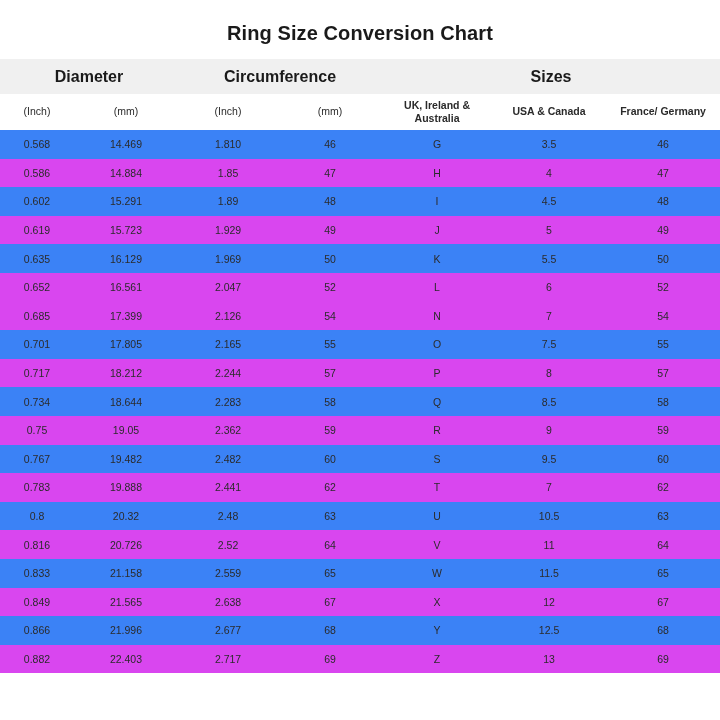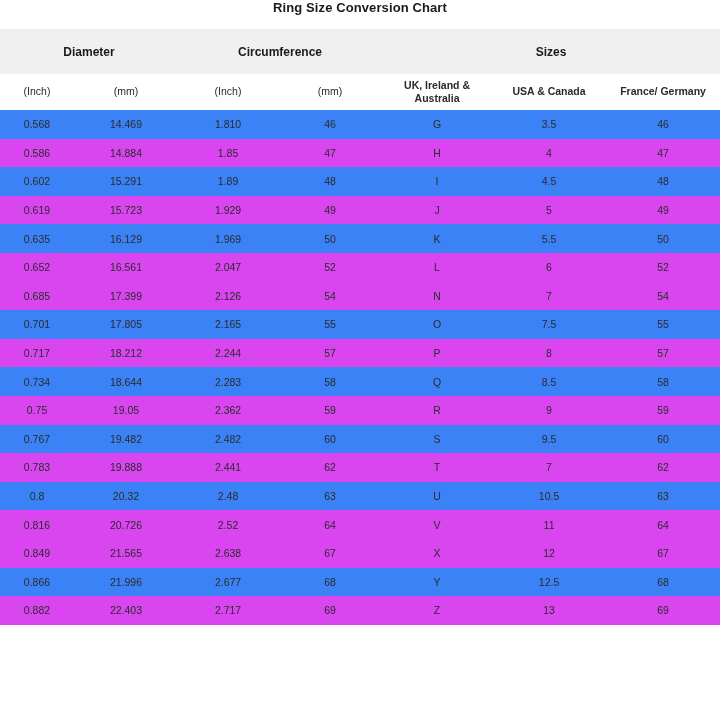--- a/index.html
+++ b/index.html
@@ -15,45 +15,45 @@
     overflow: hidden;
   }
   .page {
     width: 720px;
     height: 720px;
     position: relative;
     box-sizing: border-box;
   }
   .title {
     text-align: center;
-    font-size: 13px;
+    font-size: 20px;
     font-weight: bold;
     color: #1a1a1a;
-    padding-top: 0;
+    padding-top: 22px;
     padding-bottom: 14px;
     letter-spacing: 0.1px;
   }
   table.chart {
     width: 720px;
     border-collapse: collapse;
     table-layout: fixed;
     font-size: 11px;
   }
   table.chart th, table.chart td {
     text-align: center;
     vertical-align: middle;
     border: none;
     padding: 0;
   }
   tr.group-row {
     background: #f0f0f0;
   }
   tr.group-row th {
-    height: 45px;
-    font-size: 12px;
+    height: 35px;
+    font-size: 16px;
     font-weight: bold;
     color: #1a1a1a;
   }
   tr.sub-row {
     background: #ffffff;
   }
   tr.sub-row th {
     height: 36px;
     font-size: 10.5px;
     font-weight: normal;
@@ -245,20 +245,29 @@
         </tr>
         <tr class="data-row plain">
           <td>0.816</td>
           <td>20.726</td>
           <td>2.52</td>
           <td>64</td>
           <td>V</td>
           <td>11</td>
           <td>64</td>
         </tr>
+        <tr class="data-row shaded">
+          <td>0.833</td>
+          <td>21.158</td>
+          <td>2.559</td>
+          <td>65</td>
+          <td>W</td>
+          <td>11.5</td>
+          <td>65</td>
+        </tr>
         <tr class="data-row plain">
           <td>0.849</td>
           <td>21.565</td>
           <td>2.638</td>
           <td>67</td>
           <td>X</td>
           <td>12</td>
           <td>67</td>
         </tr>
         <tr class="data-row shaded">

